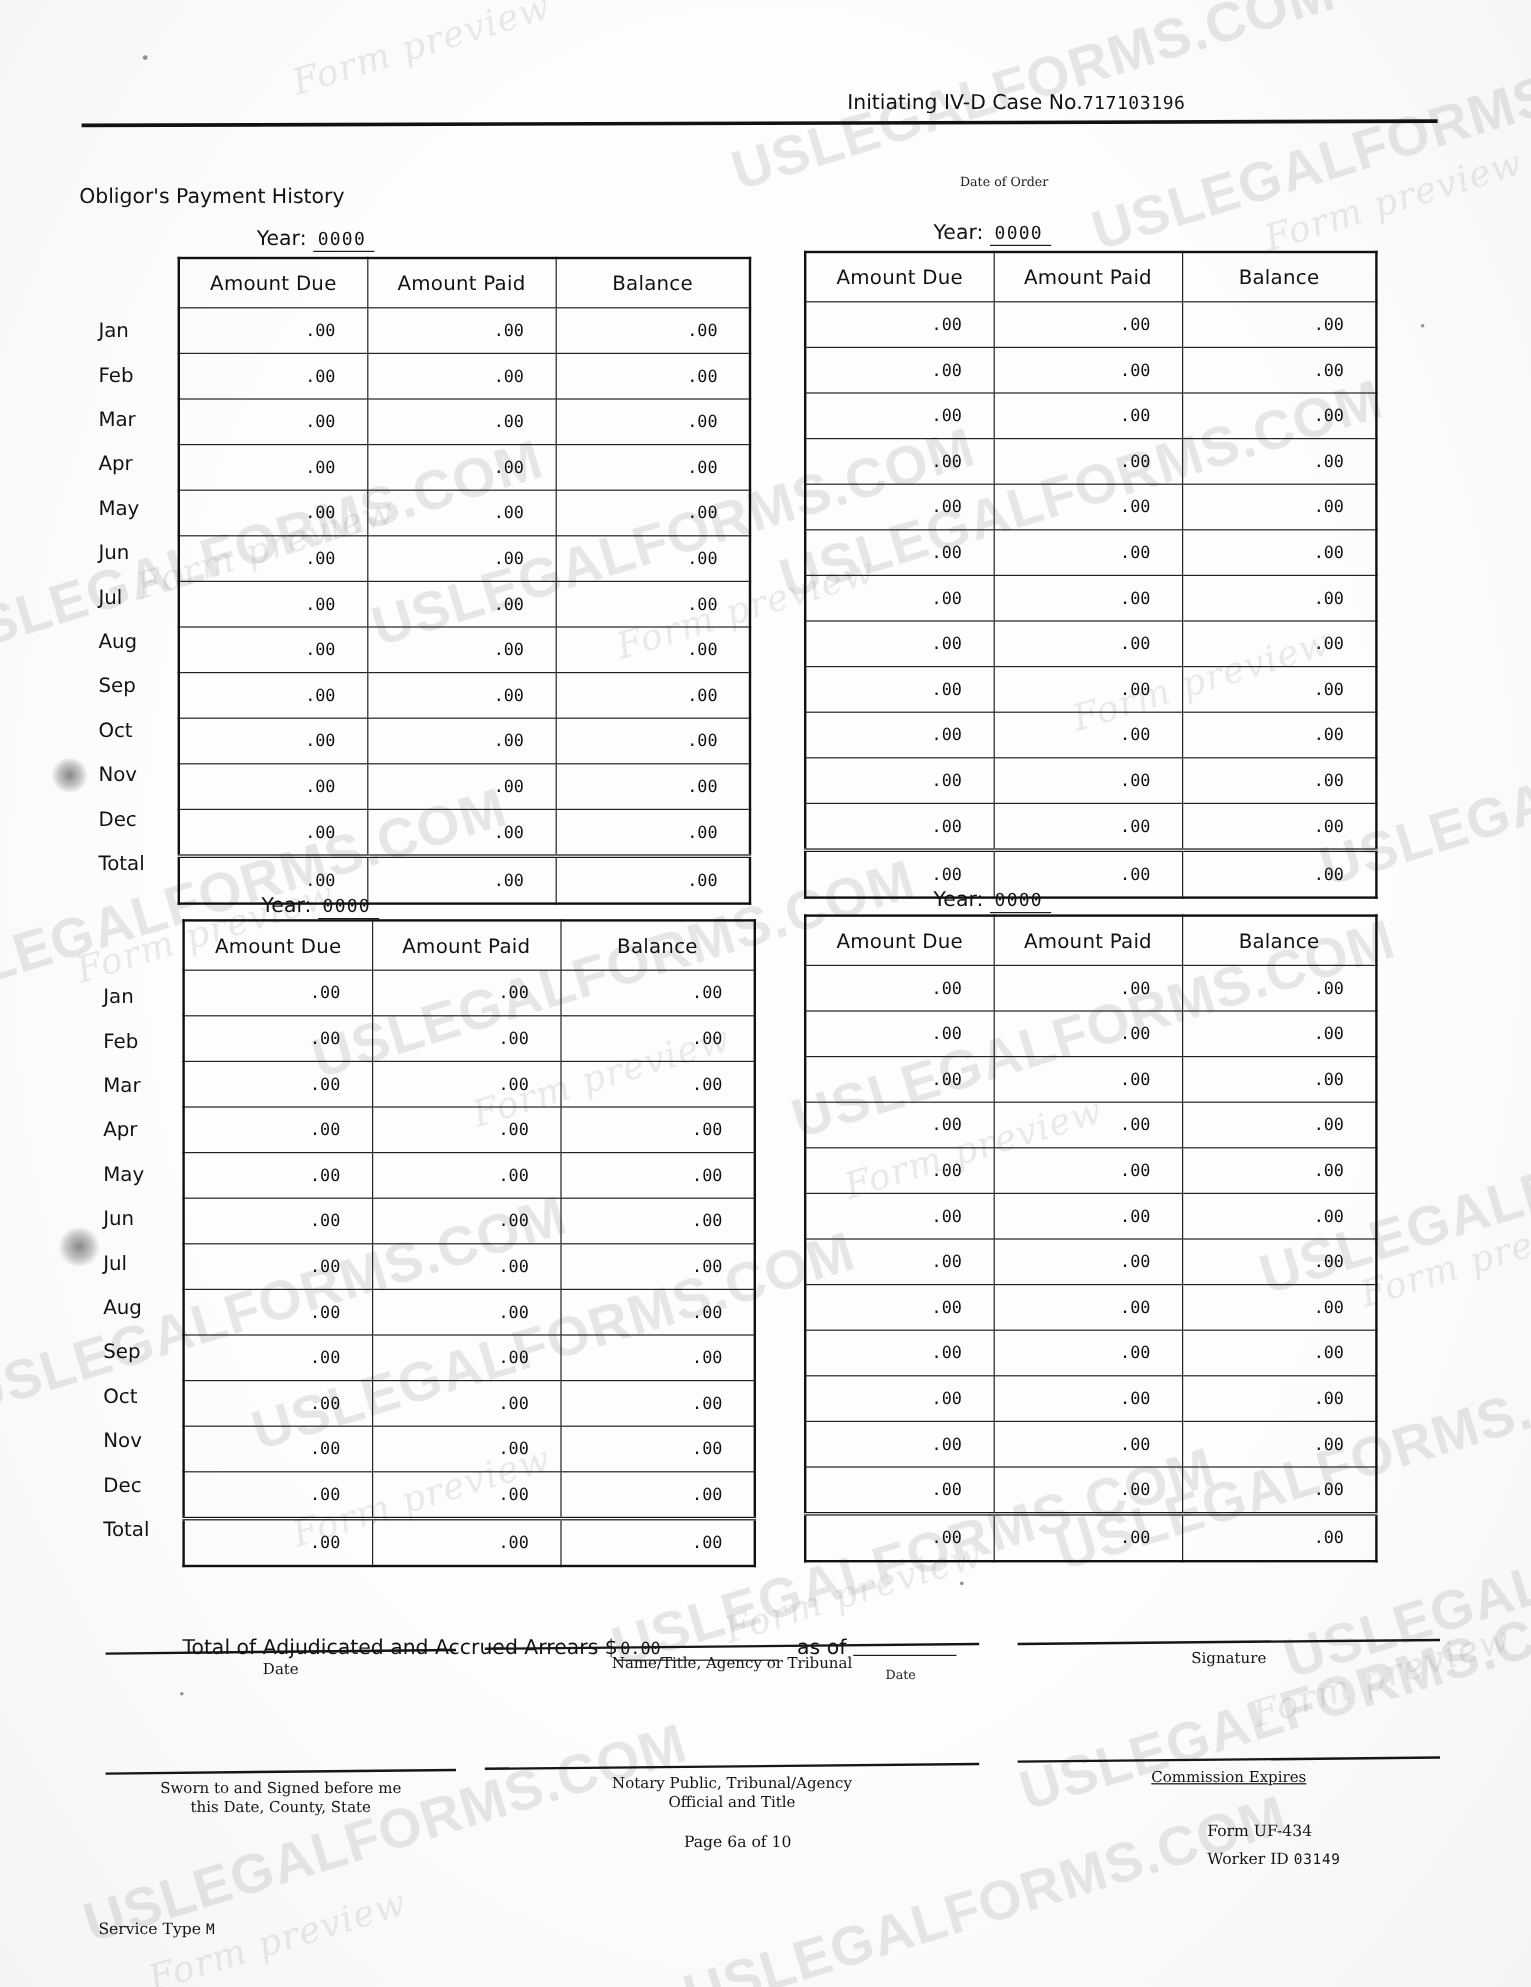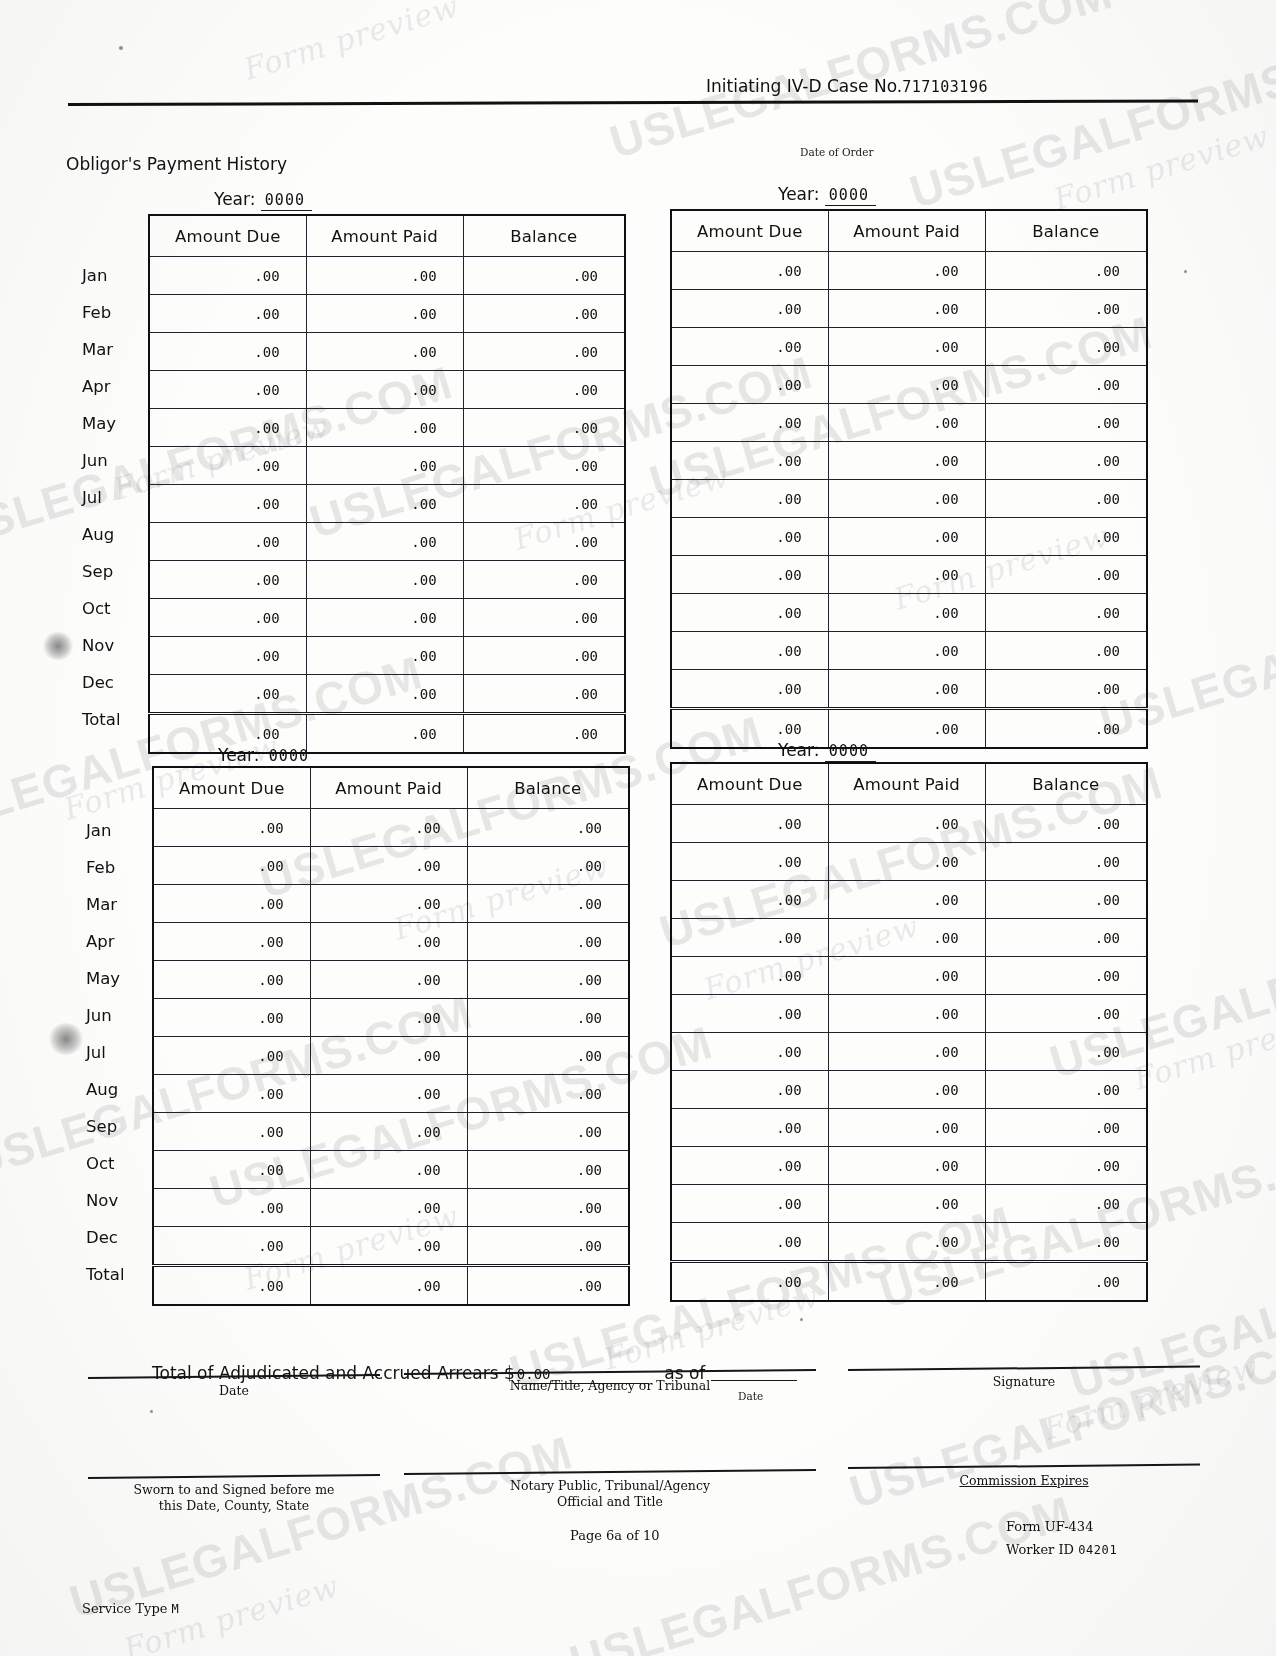--- a/index.html
+++ b/index.html
@@ -712,21 +712,21 @@
 
   <div class="sigline" style="left:848px; top:1467px; width:352px; transform:rotate(-0.55deg);"></div>
   <div class="siglabel" style="left:848px; top:1473px; width:352px;text-decoration:underline;">Commission Expires</div>
 
   <div class="footer-item" style="left:570px; top:1528px;">Page 6a of 10</div>
 
   <div class="footer-item" style="left:1006px; top:1519px;">Form UF-434</div>
 
   <div class="footer-item" style="left:1006px; top:1542px;">
     <span>Worker ID</span>
-    <span class="mono">04201</span>
+    <span class="mono">03149</span>
   </div>
 
   <div class="footer-item" style="left:82px; top:1601px;">
     <span>Service Type</span>
     <span class="mono">M</span>
   </div>
 
   <div class="smudge" style="left:42px; top:632px; width:32px; height:28px;"></div>
   <div class="smudge" style="left:48px; top:1023px; width:36px; height:32px;"></div>
   <div class="speck" style="left:119px; top:46px; width:4px; height:4px;"></div>

